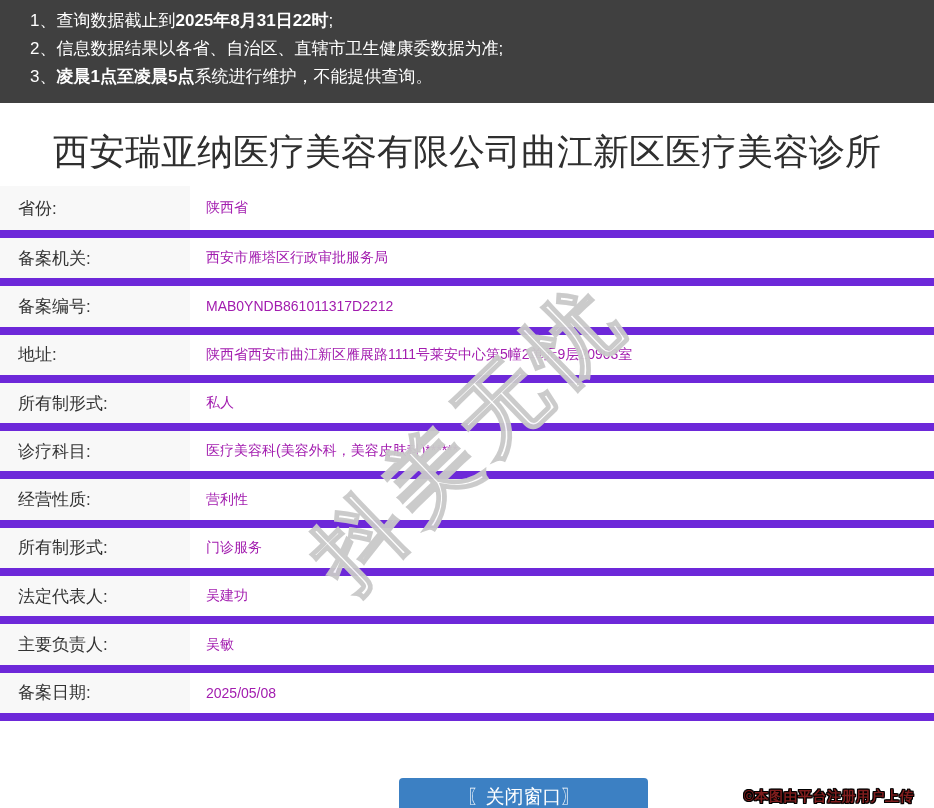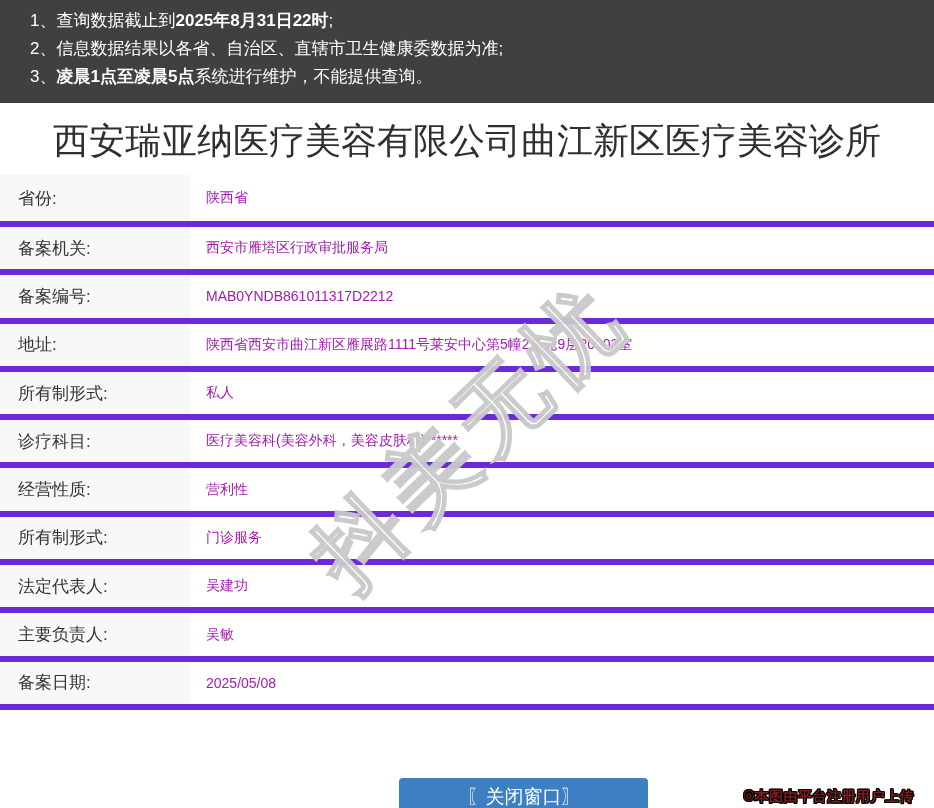--- a/index.html
+++ b/index.html
@@ -10,30 +10,30 @@
   
   .notice-banner {
     width: 934px; height: 103px; background: #404040;
     color: #fff; padding: 7px 10px 0 30px;
   }
   .notice-line { font-size: 17px; line-height: 28px; white-space: nowrap; }
   .notice-line b { font-weight: 700; }
 
   
   .page-title {
-    margin-top: 18px; margin-bottom: 14px;
+    margin-top: 29px; margin-bottom: 14px;
     text-align: center; font-size: 36px; line-height: 40px;
     color: #2f2f2f; font-weight: 400; white-space: nowrap;
   }
 
   
   .info-table { width: 934px; }
   .info-row {
     display: flex; align-items: center;
-    height: 48.3px; border-bottom: 6px solid #6d28d9;
+    height: 48.3px; border-bottom: 8px solid #6d28d9;
   }
   .info-row:first-child { height: 52px; }
   .info-label {
     width: 190px; height: 100%; background: #f8f8f8;
     display: flex; align-items: center; padding-left: 18px;
     font-size: 17px; color: #333; flex-shrink: 0;
   }
   .info-value {
     padding-left: 16px; font-size: 14px; color: #a21caf; white-space: nowrap;
   }

